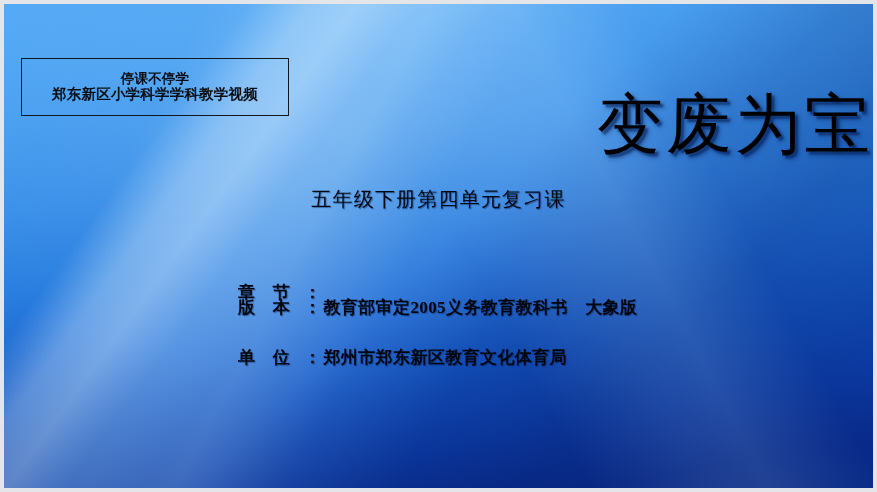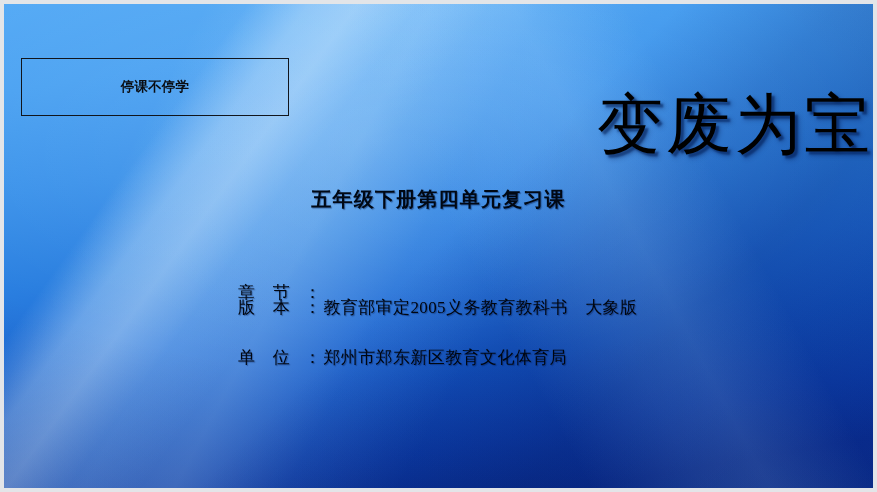--- a/index.html
+++ b/index.html
@@ -149,35 +149,35 @@
 
   
   #subtitle {
     position: absolute;
     left: 0;
     right: 0;
     top: 182px;
     text-align: center;
     font-family: "Liberation Serif", "DejaVu Serif", serif;
     font-size: 20px;
-    font-weight: bold;
+    font-weight: normal;
     color: #000814;
     letter-spacing: 1.2px;
     text-shadow: 1px 1px 1px rgba(0, 22, 72, 0.45);
     white-space: nowrap;
   }
 
   
   #info-block {
     position: absolute;
     left: 234px;
     top: 252px;
     font-family: "Liberation Serif", "DejaVu Serif", serif;
     font-size: 17px;
-    font-weight: normal;
+    font-weight: bold;
     color: #000610;
     letter-spacing: 0.4px;
     text-shadow: 1px 1px 1px rgba(0, 20, 70, 0.40);
   }
   .info-row {
     display: flex;
     align-items: baseline;
     height: 25px;
     white-space: nowrap;
   }
@@ -199,20 +199,21 @@
 
   <div class="bg-layer" id="bg-base"></div>
   <div class="bg-layer" id="bg-sweep1"></div>
   <div class="bg-layer" id="bg-ray-left"></div>
   <div class="bg-layer" id="bg-shadow-right"></div>
   <div class="bg-layer" id="bg-streak2"></div>
   <div class="bg-layer" id="bg-vignette"></div>
 
   <div id="notice-box">
     <div class="notice-line" id="notice-line-1">停课不停学</div>
+    <div class="notice-line" id="notice-line-2">郑东新区小学科学学科教学视频</div>
   </div>
 
   <div id="main-title">变废为宝</div>
 
   <div id="subtitle">五年级下册第四单元复习课</div>
 
   <div id="info-block">
 
     <div class="info-row">
       <span class="info-label">版　本</span>

